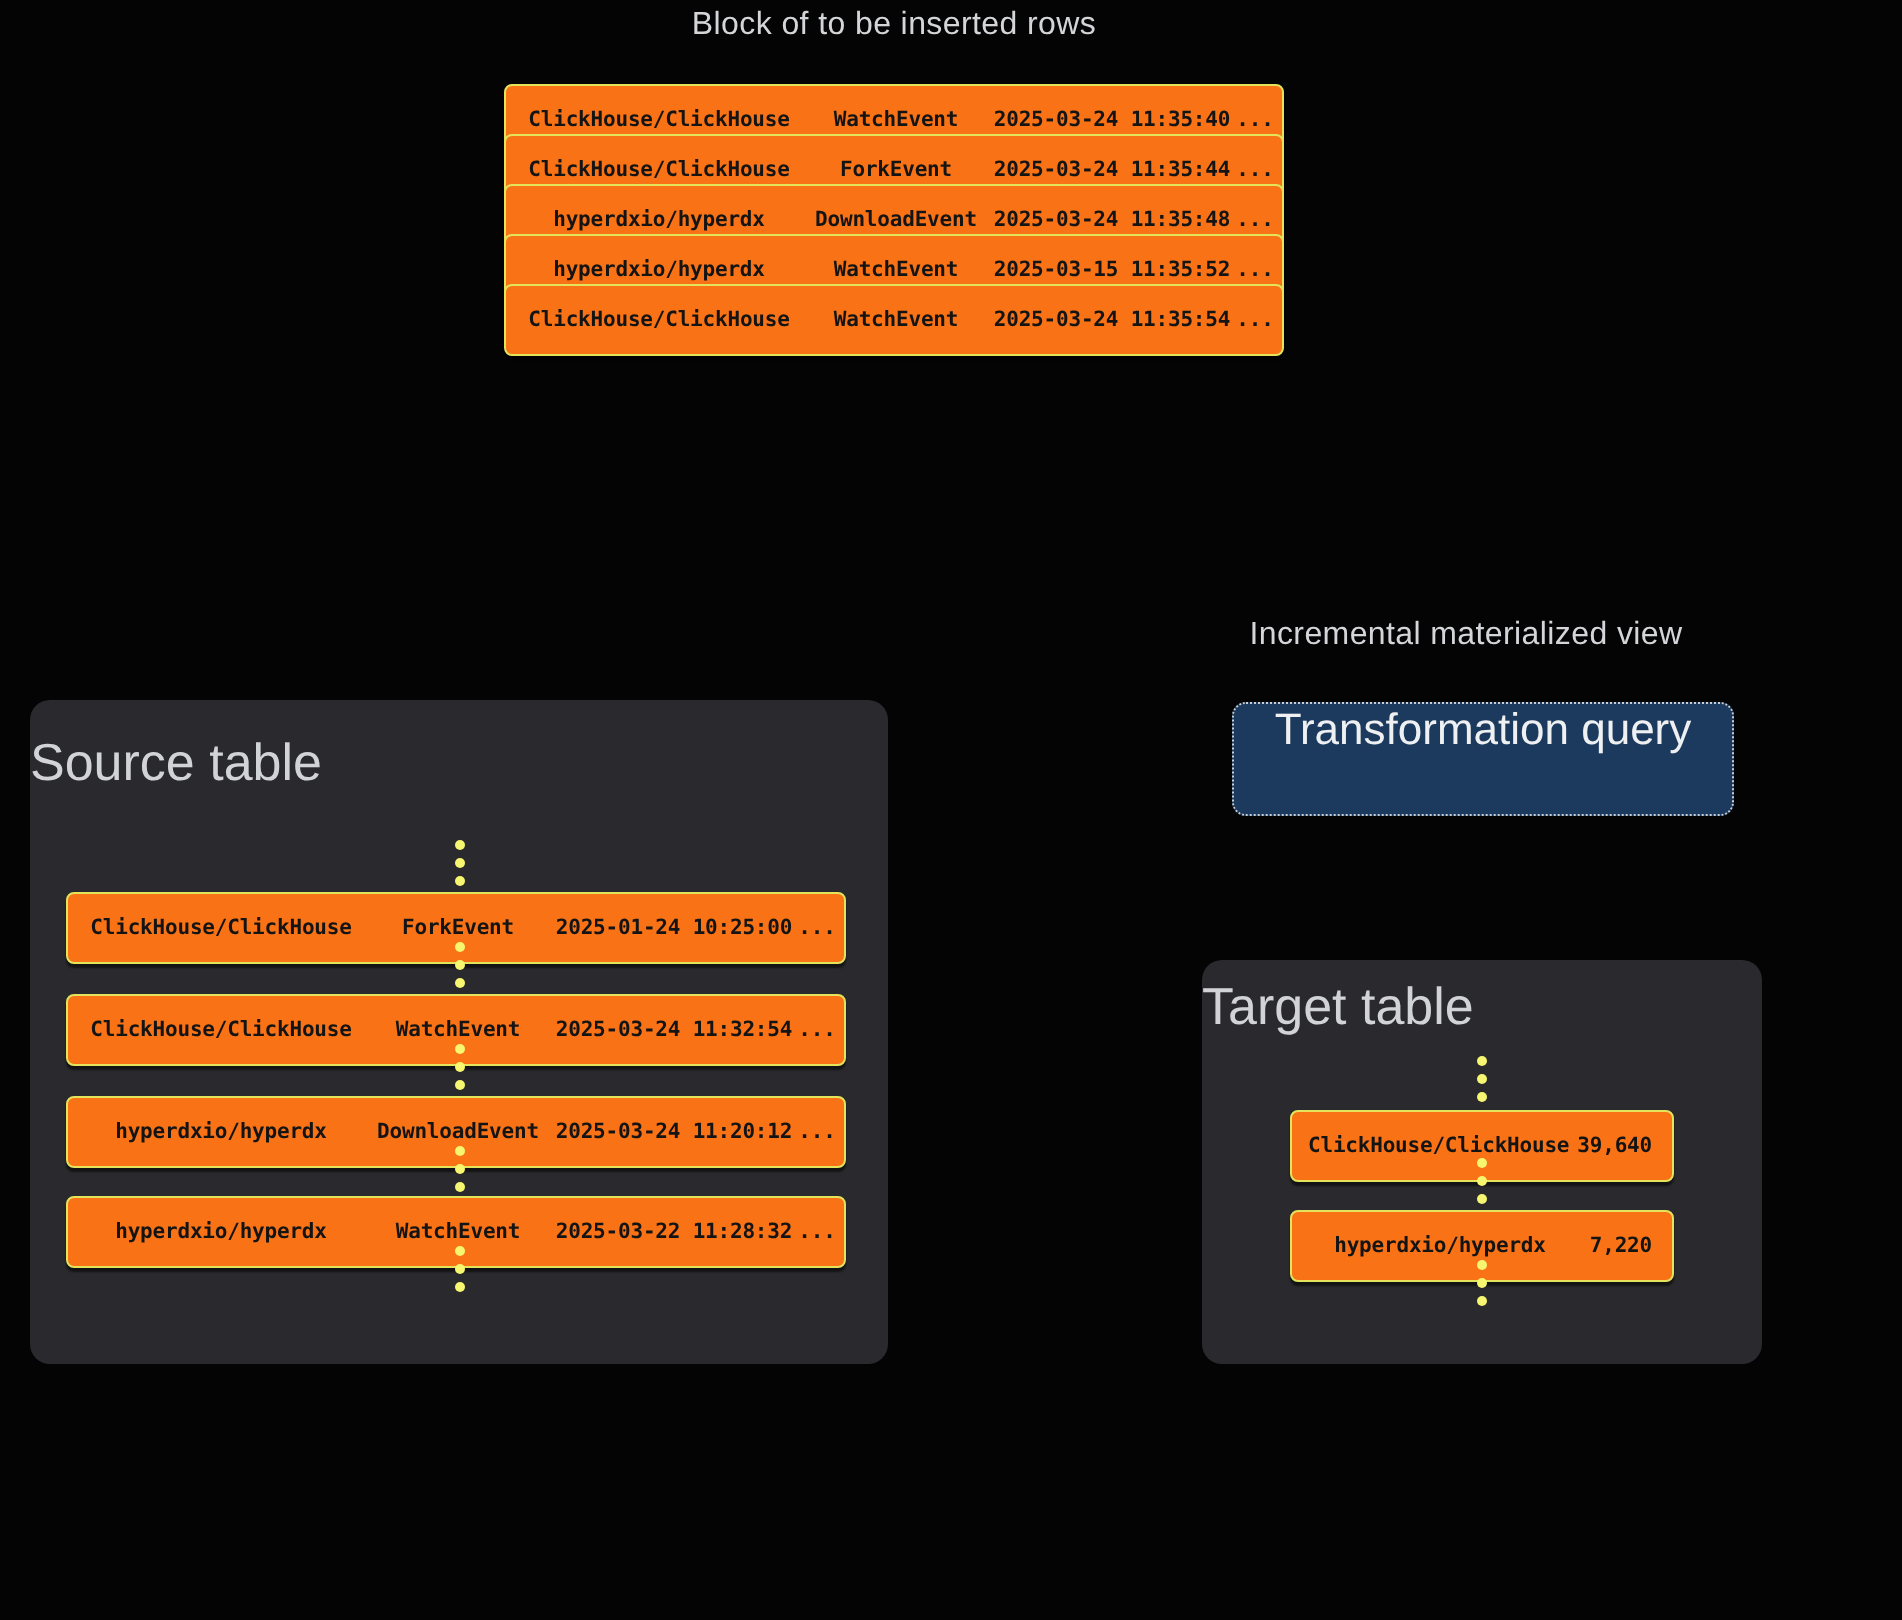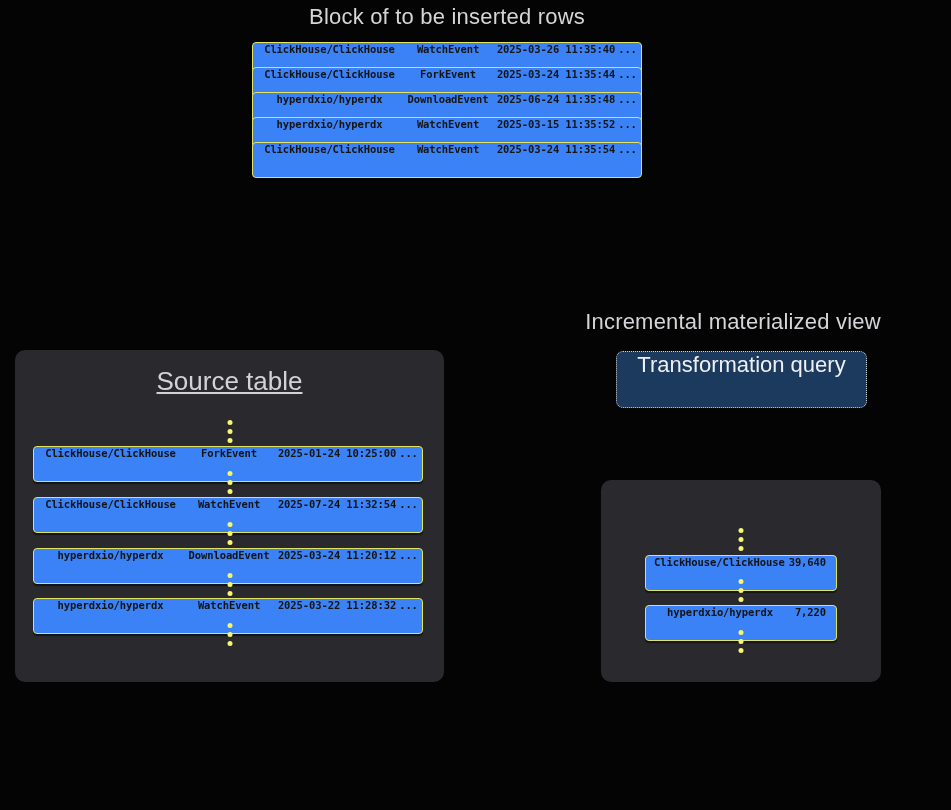--- a/index.html
+++ b/index.html
@@ -6,49 +6,47 @@
   .canvas{
     position:relative;
     width:951px;height:810px;
     background:#040404;
     overflow:hidden;
     font-family:"Liberation Sans", sans-serif;
   }
   .big-title{
     position:absolute;
     text-align:center;
-    font-size:22px;
+    font-size:16px;
     color:#d4d5d8;
     letter-spacing:0.2px;
     white-space:nowrap;
   }
   .panel{
     position:absolute;
     background:#2a2a2e;
     border-radius:10px;
   }
   .panel-title{
     position:absolute;
     left:0;width:100%;
-    text-align:center;
     font-size:26px;
     color:#d2d3d6;
     white-space:nowrap;
-    text-decoration:underline;
   }
   .yrow{
     position:absolute;
     height:36px;
-    background:#3b82f6;
+    background:#f97316;
     border:1px solid #e3e35c;
     border-radius:4px;
     box-sizing:border-box;
     box-shadow:0 2px 1px rgba(0,0,0,0.55);
     display:flex;
-    align-items:flex-start;
+    align-items:center;
     font-family:"DejaVu Sans Mono", monospace;
     font-weight:bold;
     font-size:10.5px;
     letter-spacing:-0.1px;
     color:#141414;
     white-space:nowrap;
   }
   .yrow.wide{width:390px;padding:0 4px;}
   .yrow.small{width:192px;padding:0 4px;}
   .c-repo{width:145px;text-align:center;}
@@ -85,33 +83,33 @@
 </head>
 <body>
 
 <div class="canvas">
 
   <div class="big-title" style="left:147px;top:4px;width:600px;">Block of to be inserted rows</div>
 
   <div class="yrow wide" style="left:252px;top:42px;">
     <span class="c-repo">ClickHouse/ClickHouse</span>
     <span class="c-event">WatchEvent</span>
-    <span class="c-ts">2025-03-26 11:35:40</span>
+    <span class="c-ts">2025-03-24 11:35:40</span>
     <span class="c-more">...</span>
   </div>
   <div class="yrow wide" style="left:252px;top:67px;">
     <span class="c-repo">ClickHouse/ClickHouse</span>
     <span class="c-event">ForkEvent</span>
     <span class="c-ts">2025-03-24 11:35:44</span>
     <span class="c-more">...</span>
   </div>
   <div class="yrow wide" style="left:252px;top:92px;">
     <span class="c-repo">hyperdxio/hyperdx</span>
     <span class="c-event">DownloadEvent</span>
-    <span class="c-ts">2025-06-24 11:35:48</span>
+    <span class="c-ts">2025-03-24 11:35:48</span>
     <span class="c-more">...</span>
   </div>
   <div class="yrow wide" style="left:252px;top:117px;">
     <span class="c-repo">hyperdxio/hyperdx</span>
     <span class="c-event">WatchEvent</span>
     <span class="c-ts">2025-03-15 11:35:52</span>
     <span class="c-more">...</span>
   </div>
   <div class="yrow wide" style="left:252px;top:142px;">
     <span class="c-repo">ClickHouse/ClickHouse</span>
@@ -138,21 +136,21 @@
 
     <div class="dots" style="top:121px;">
       <span class="dot"></span>
         <span class="dot"></span>
         <span class="dot"></span>
     </div>
 
     <div class="yrow wide" style="left:18px;top:147px;">
       <span class="c-repo">ClickHouse/ClickHouse</span>
       <span class="c-event">WatchEvent</span>
-      <span class="c-ts">2025-07-24 11:32:54</span>
+      <span class="c-ts">2025-03-24 11:32:54</span>
       <span class="c-more">...</span>
     </div>
 
     <div class="dots" style="top:172px;">
       <span class="dot"></span>
         <span class="dot"></span>
         <span class="dot"></span>
     </div>
 
     <div class="yrow wide" style="left:18px;top:198px;">
@@ -182,20 +180,21 @@
     </div>
   </div>
 
   <div class="big-title" style="left:483px;top:309px;width:500px;">Incremental materialized view</div>
 
   <div class="mv-button">
     <span>Transformation query</span>
   </div>
 
   <div class="panel" style="left:601px;top:480px;width:280px;height:202px;">
+    <div class="panel-title" style="top:8px;">Target table</div>
 
     <div class="dots" style="top:48px;">
       <span class="dot"></span>
         <span class="dot"></span>
         <span class="dot"></span>
     </div>
 
     <div class="yrow small" style="left:44px;top:75px;">
       <span class="c-repo2">ClickHouse/ClickHouse</span>
       <span class="c-count">39,640</span>

